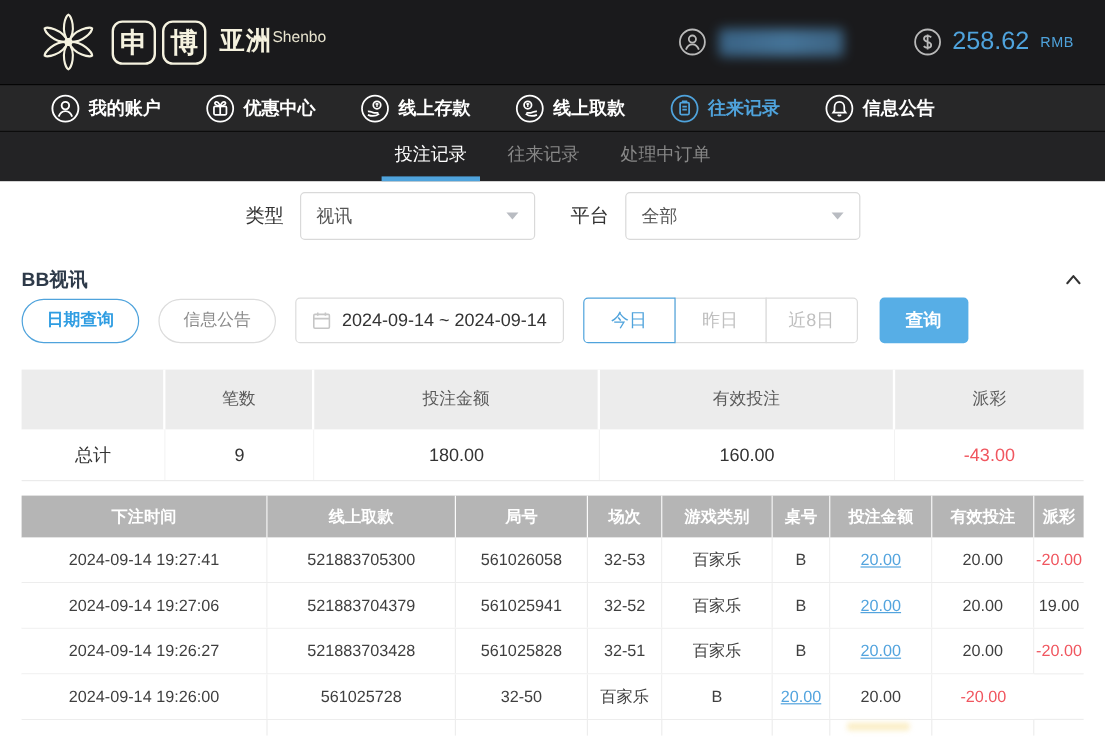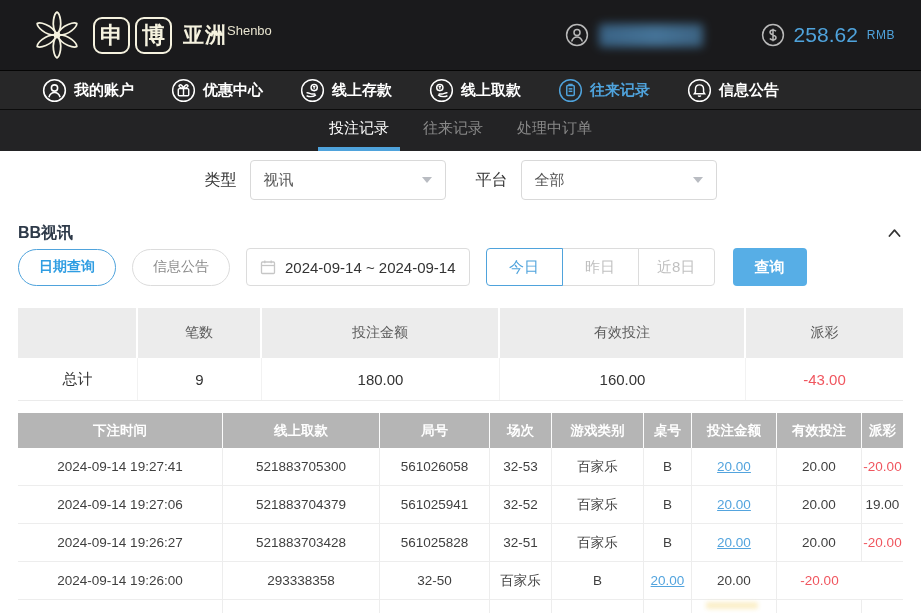--- a/index.html
+++ b/index.html
@@ -390,21 +390,21 @@
         <div class="cell">B</div>
         <div class="cell">
             <span class="bet-link">20.00</span>
           </div>
         <div class="cell">20.00</div>
         <div class="cell payout-cell neg">-20.00</div>
       </div>
 
       <div class="t-row">
         <div class="cell">2024-09-14 19:26:00</div>
-        <div class="cell">293338358</div>
+        <div class="cell">561025728</div>
         <div class="cell">32-50</div>
         <div class="cell">百家乐</div>
         <div class="cell">B</div>
         <div class="cell">
             <span class="bet-link">20.00</span>
           </div>
         <div class="cell">20.00</div>
         <div class="cell payout-cell neg">-20.00</div>
       </div>
 

